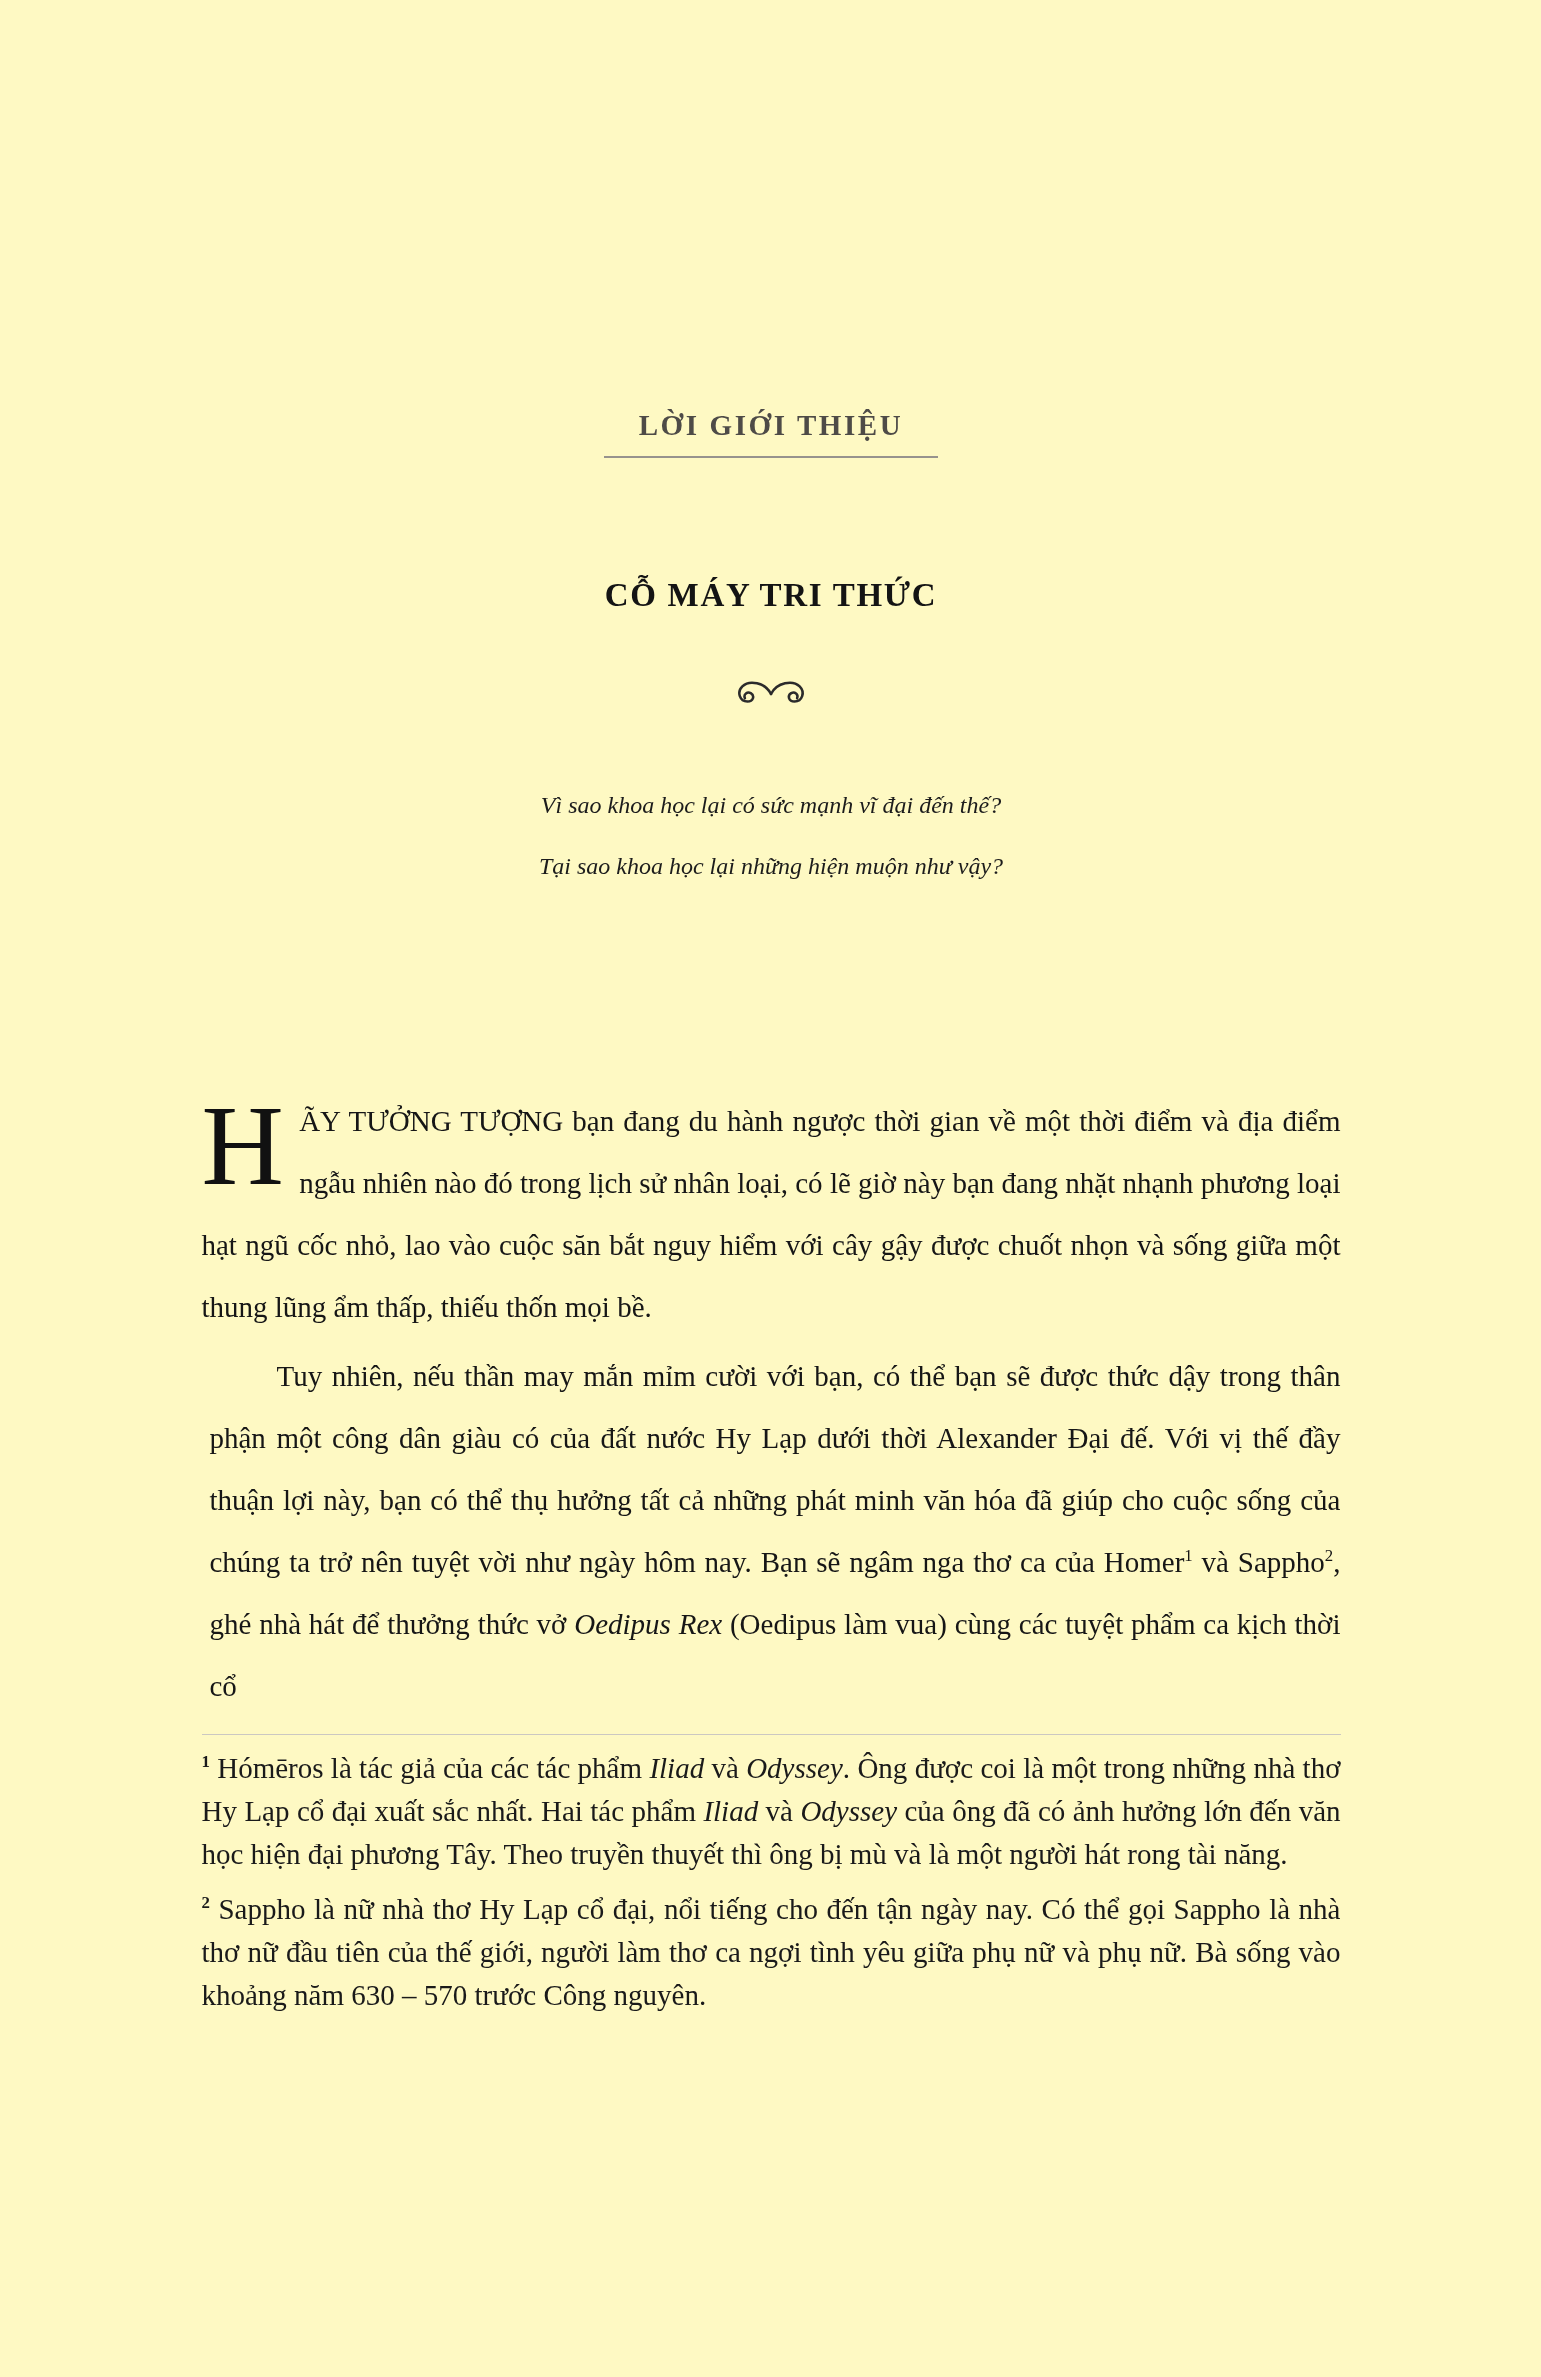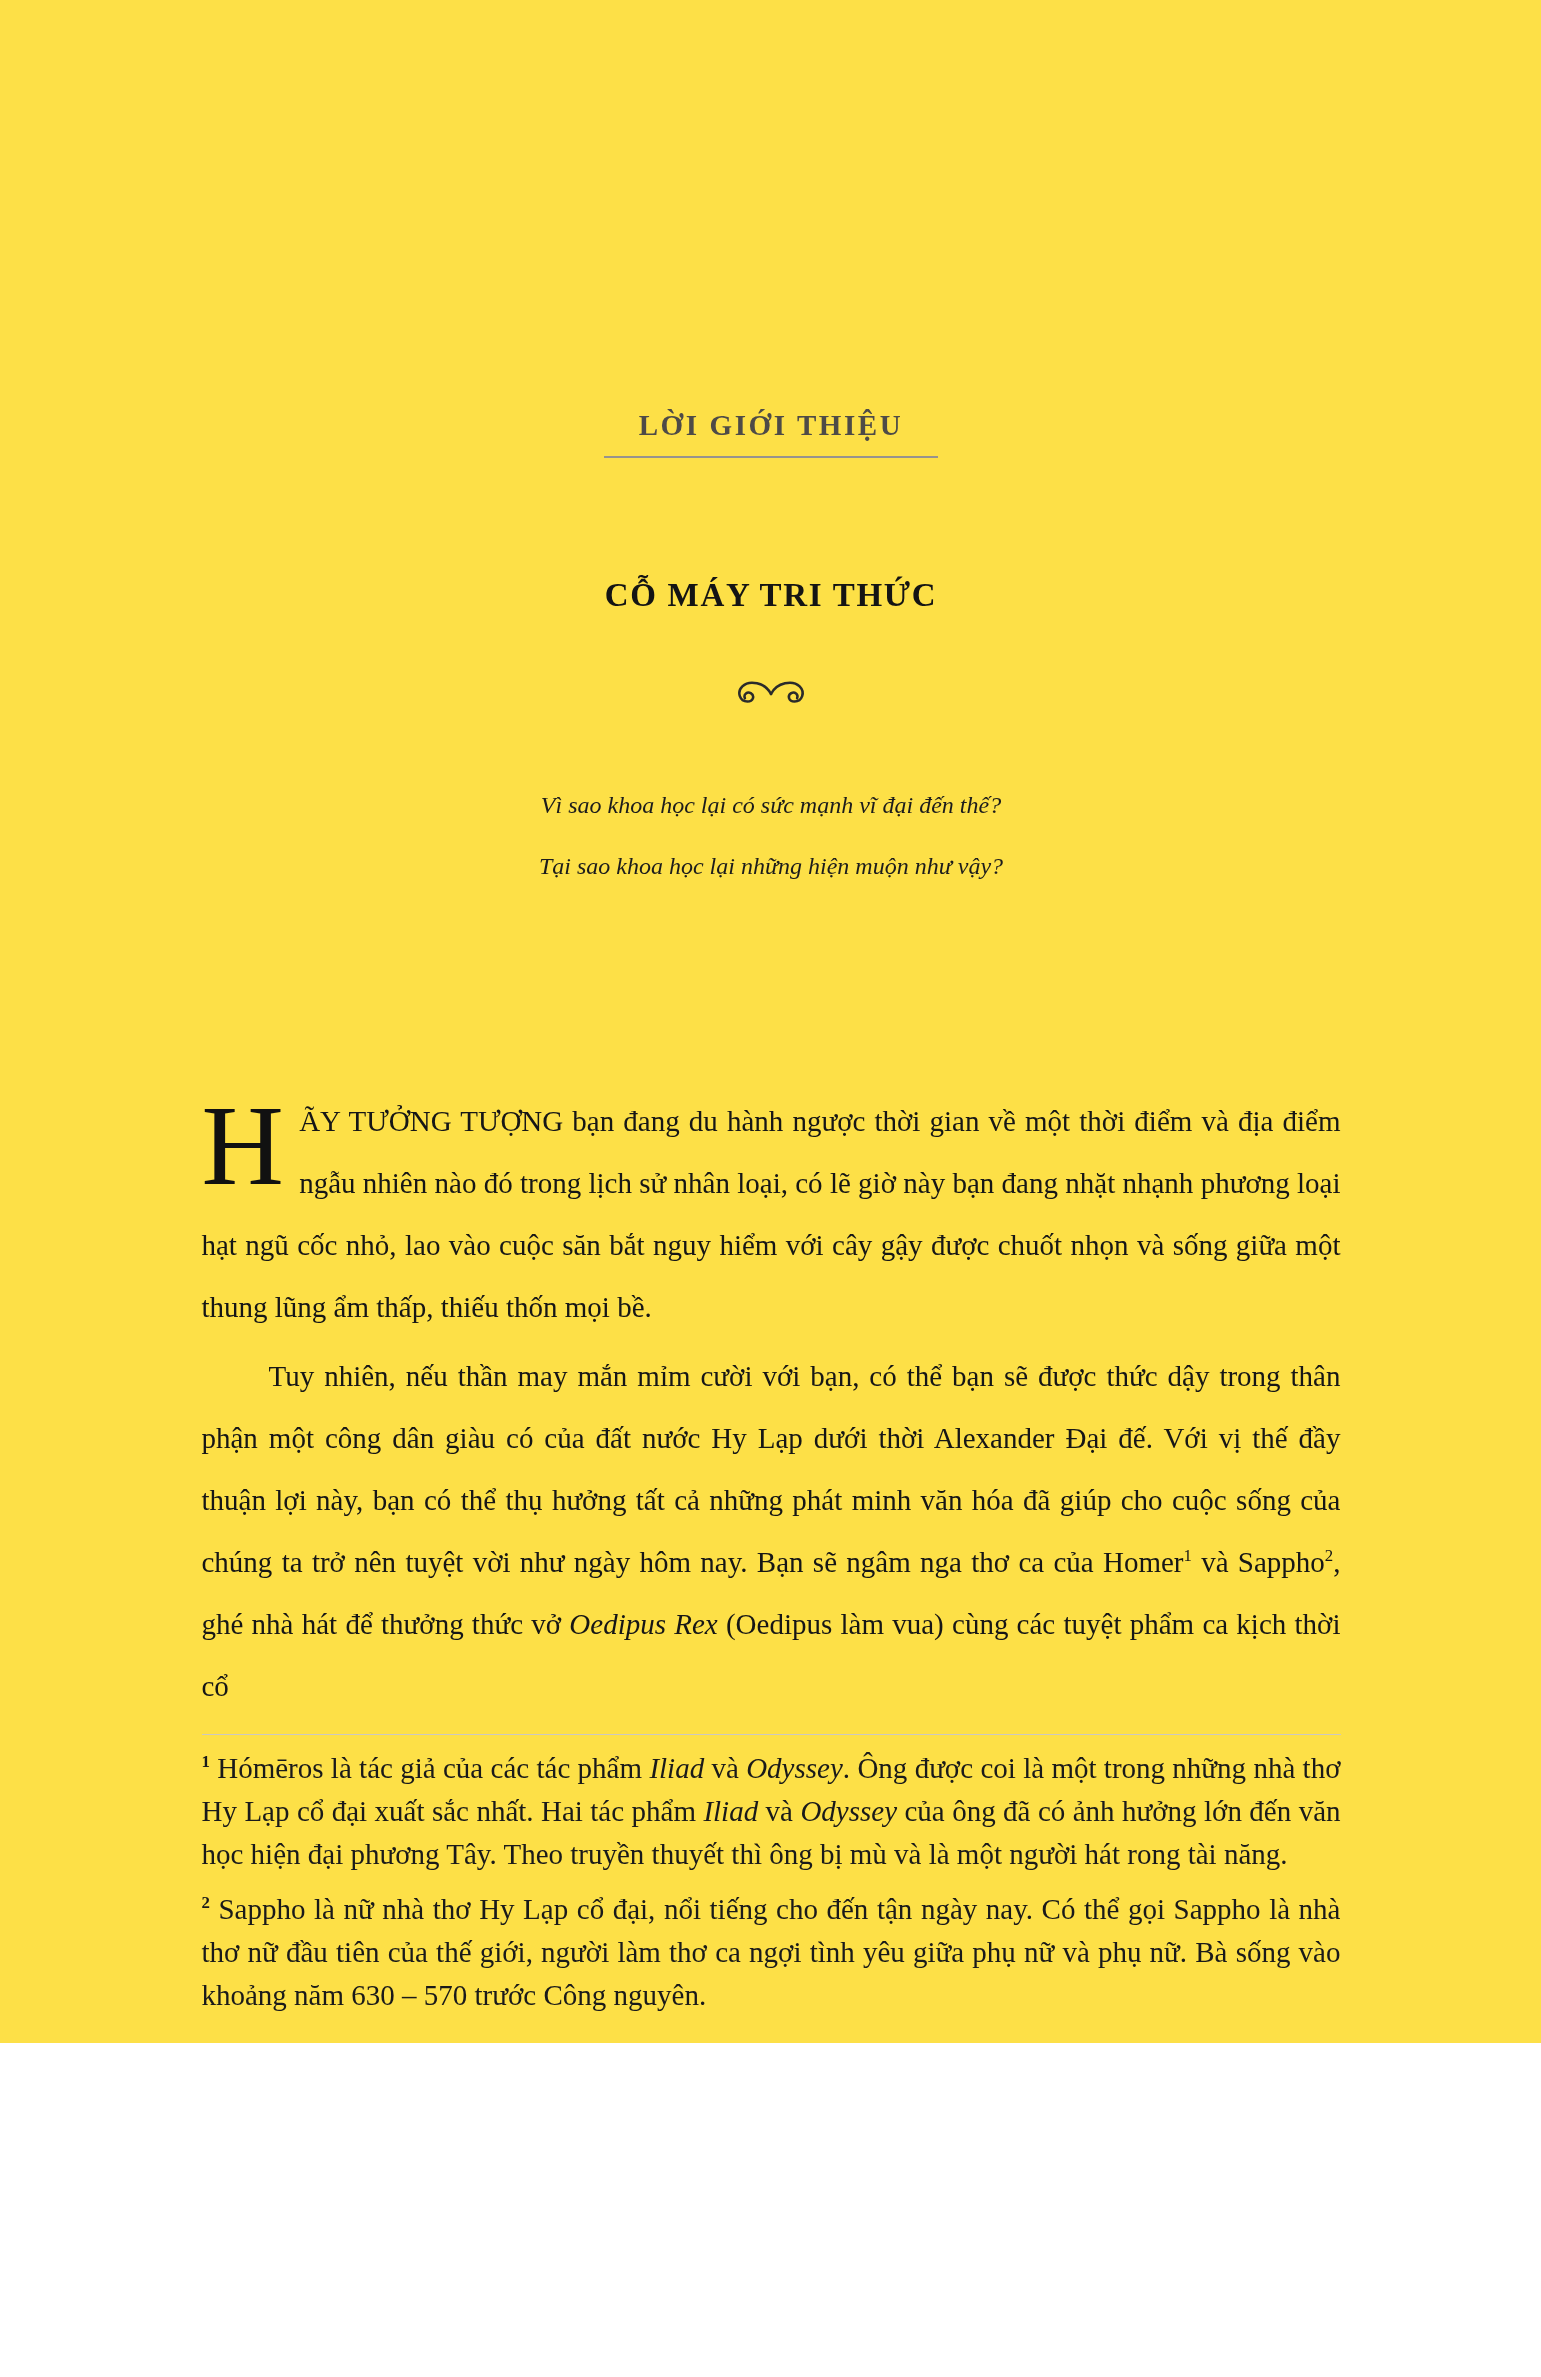--- a/index.html
+++ b/index.html
@@ -3,22 +3,22 @@
 <meta charset="utf-8">
 <style>
   html, body {
     margin: 0;
     padding: 0;
     background: #ffffff;
   }
   .page {
     position: relative;
     width: 1542px;
-    height: 2043px;
-    background: #fde047;
+    height: 2377px;
+    background: #fef9c3;
     font-family: "Liberation Serif", serif;
     color: #1c1c1c;
     overflow: hidden;
   }
   .column {
     width: 1139px;
     margin: 0 auto;
     padding-top: 408px;
   }
   .section-label {
@@ -59,21 +59,21 @@
   }
   .body-text {
     margin-top: 193px;
     font-size: 29px;
     line-height: 62px;
     text-align: justify;
     color: #161616;
   }
   .para { margin: 0; }
   .para + .para { margin-top: 6.8px; }
-  .indent { text-indent: 67px; }
+  .indent { text-indent: 67px; margin-left: 8px; }
   .dropcap {
     float: left;
     font-size: 114px;
     line-height: 1;
     height: 119px;
     margin: -1.7px 15.3px 0 0;
     color: #111111;
   }
   sup {
     font-size: 0.58em;

